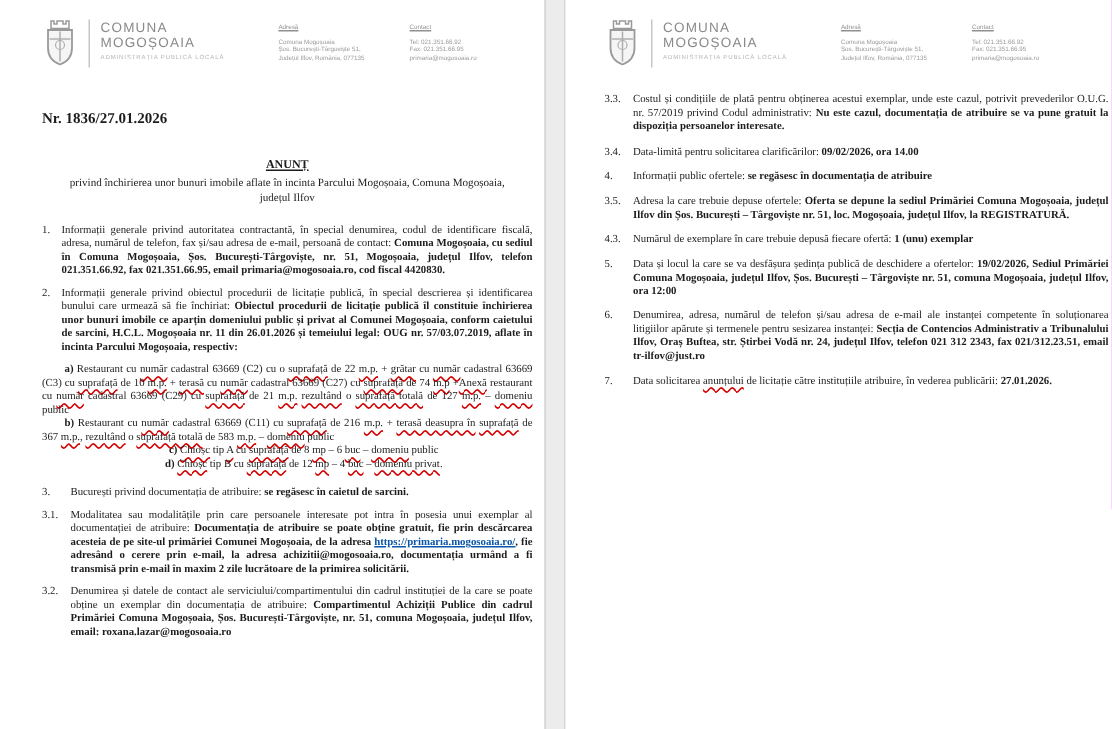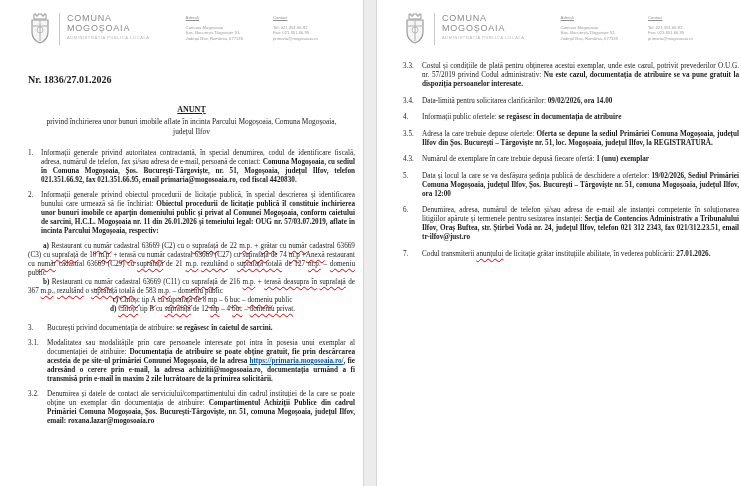--- a/index.html
+++ b/index.html
@@ -124,17 +124,17 @@
       </div>
     </div>
     <div id="p2-paras">
         <div class="para "><span class="num">3.3.</span><span>Costul și condițiile de plată pentru obținerea acestui exemplar, unde este cazul, potrivit prevederilor O.U.G. nr. 57/2019 privind Codul administrativ: </span><span class="b">Nu este cazul, documentația de atribuire se va pune gratuit la dispoziția persoanelor interesate.</span></div>
         <div class="para "><span class="num">3.4.</span><span>Data-limită pentru solicitarea clarificărilor: </span><span class="b">09/02/2026, ora 14.00</span></div>
         <div class="para "><span class="num">4.</span><span>Informații public ofertele: </span><span class="b">se regăsesc în documentația de atribuire</span></div>
         <div class="para "><span class="num">3.5.</span><span>Adresa la care trebuie depuse ofertele: </span><span class="b">Oferta se depune la sediul Primăriei Comuna Mogoșoaia, județul Ilfov din Șos. București – Târgoviște nr. 51, loc. Mogoșoaia, județul Ilfov, la REGISTRATURĂ.</span></div>
         <div class="para "><span class="num">4.3.</span><span>Numărul de exemplare în care trebuie depusă fiecare ofertă: </span><span class="b">1 (unu) exemplar</span></div>
         <div class="para "><span class="num">5.</span><span>Data și locul la care se va desfășura ședința publică de deschidere a ofertelor: </span><span class="b">19/02/2026, Sediul Primăriei Comuna Mogoșoaia, județul Ilfov, Șos. București – Târgoviște nr. 51, comuna Mogoșoaia, județul Ilfov, ora 12:00</span></div>
         <div class="para "><span class="num">6.</span><span>Denumirea, adresa, numărul de telefon și/sau adresa de e-mail ale instanței competente în soluționarea litigiilor apărute și termenele pentru sesizarea instanței: </span><span class="b">Secția de Contencios Administrativ a Tribunalului Ilfov, Oraș Buftea, str. Știrbei Vodă nr. 24, județul Ilfov, telefon 021 312 2343, fax 021/312.23.51, email tr-ilfov@just.ro</span></div>
-        <div class="para "><span class="num">7.</span><span>Codul transmiterii </span><span class="r">anunțului</span><span> de licitație grătar instituțiile abilitate, în vederea publicării: </span><span class="b">27.01.2026.</span></div>
+        <div class="para "><span class="num">7.</span><span>Data solicitarea </span><span class="r">anunțului</span><span> de licitație către instituțiile atribuire, în vederea publicării: </span><span class="b">27.01.2026.</span></div>
       </div>
   </div>
 
 </div>
 
 </body></html>

